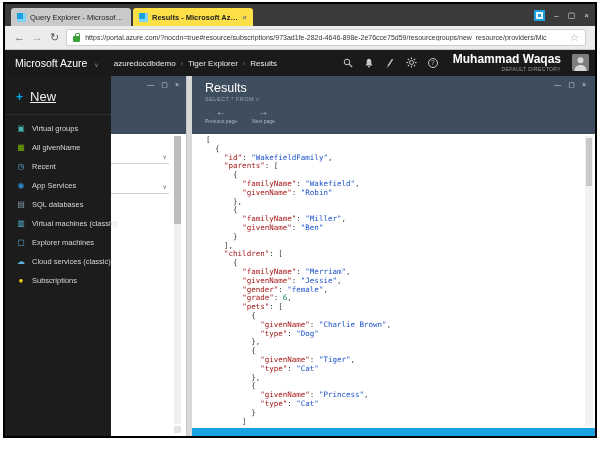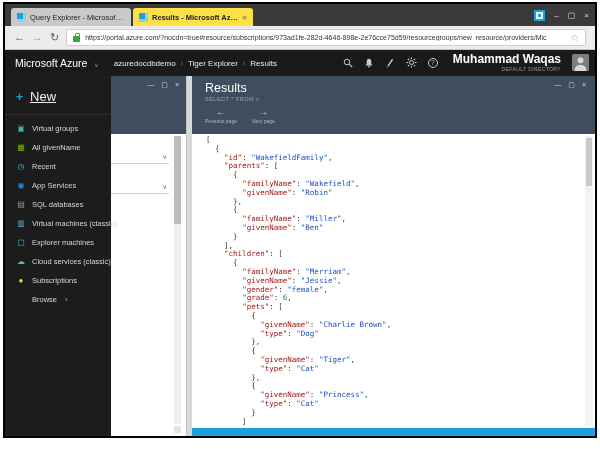--- a/index.html
+++ b/index.html
@@ -244,25 +244,20 @@
           <span class="s-label">Explorer machines</span>
         </div>
         <div class="s-item">
           <span class="s-glyph">☁</span>
           <span class="s-label">Cloud services (classic)</span>
         </div>
         <div class="s-item">
           <span class="s-glyph">●</span>
           <span class="s-label">Subscriptions</span>
         </div>
-        <div class="s-item">
-          <span class="s-glyph"></span>
-          <span class="s-label">Browse</span>
-          <span class="s-chevron">›</span>
-        </div>
       </div>
     </div>
 
     <div class="hblade">
       <div class="hb-header">
         <span class="blade-ctrl">—</span>
         <span class="blade-ctrl">▢</span>
         <span class="blade-ctrl">×</span>
       </div>
       <div class="hb-body">

